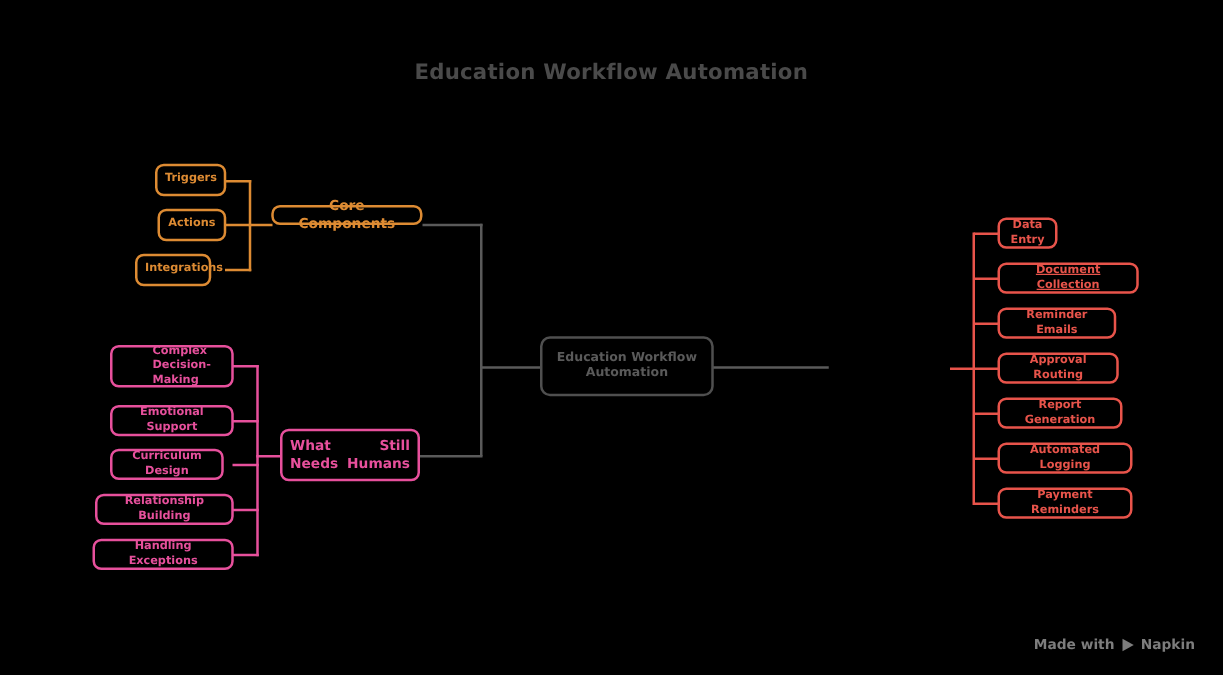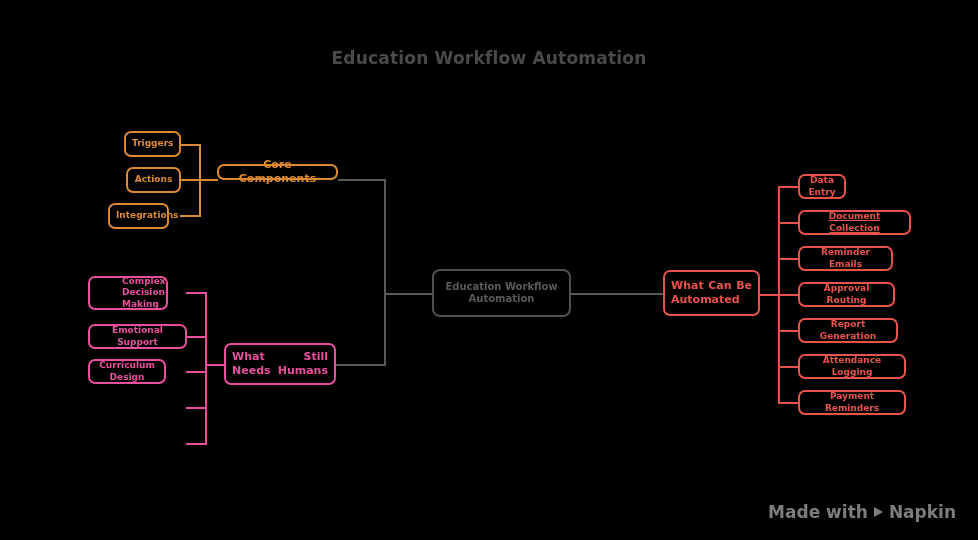--- a/index.html
+++ b/index.html
@@ -68,21 +68,21 @@
 
   
   #footer {
     position: absolute;
     right: 22px;
     bottom: 18px;
     display: flex;
     align-items: center;
     gap: 6px;
     color: #7d7d7d;
-    font-size: 17px;
+    font-size: 11px;
     font-weight: bold;
     margin-top: 43px;
   }
   #napkin-mark {
     display: inline-block;
     width: 0; height: 0;
     border-left: 9px solid #7d7d7d;
     border-top: 5px solid transparent;
     border-bottom: 5px solid transparent;
   }
@@ -139,45 +139,48 @@
   </div>
 
   <div class="node orange leaf" style="left:108px; top:203px; width:61px; height:26px;">
     <span class="node-label">Integrations</span>
   </div>
 
   <div class="node orange hub" style="left:217px; top:164px; width:121px; height:16px;">
     <span class="node-label">Core Components</span>
   </div>
 
-  <div class="node pink leaf align-just" style="left:88px; top:276px; width:80px; height:34px;padding-left:32px;">
+  <div class="node pink leaf align-just" style="left:88px; top:276px; width:99px; height:34px;padding-left:32px;">
     <span class="node-label">Complex Decision-Making</span>
   </div>
 
   <div class="node pink leaf" style="left:88px; top:324px; width:99px; height:25px;">
     <span class="node-label">Emotional Support</span>
   </div>
 
-  <div class="node pink leaf" style="left:88px; top:359px; width:78px; height:25px;">
+  <div class="node pink leaf" style="left:88px; top:359px; width:91px; height:25px;">
     <span class="node-label">Curriculum Design</span>
   </div>
 
-
+  <div class="node pink leaf" style="left:76px; top:395px; width:111px; height:25px;">
+    <span class="node-label">Relationship Building</span>
+  </div>
+
+  <div class="node pink leaf" style="left:74px; top:431px; width:113px; height:25px;">
+    <span class="node-label">Handling Exceptions</span>
+  </div>
 
   <div class="node pink hub align-just" style="left:224px; top:343px; width:112px; height:42px;">
     <span class="node-label">What Still Needs Humans</span>
   </div>
 
   <div class="node gray center-node" style="left:432px; top:269px; width:139px; height:48px;">
     <span class="node-label">Education Workflow Automation</span>
   </div>
 
-  <div class="node red hub align-just" style="left:663px; top:270px; width:97px; height:46px;">
-    <span class="node-label">What Can Be Automated</span>
-  </div>
 
   <div class="node red leaf" style="left:798px; top:174px; width:48px; height:25px;">
     <span class="node-label">Data Entry</span>
   </div>
 
   <div class="node red leaf" style="left:798px; top:210px; width:113px; height:25px;text-decoration:underline;">
     <span class="node-label">Document Collection</span>
   </div>
 
   <div class="node red leaf" style="left:798px; top:246px; width:95px; height:25px;">
@@ -186,21 +189,21 @@
 
   <div class="node red leaf" style="left:798px; top:282px; width:97px; height:25px;">
     <span class="node-label">Approval Routing</span>
   </div>
 
   <div class="node red leaf" style="left:798px; top:318px; width:100px; height:25px;">
     <span class="node-label">Report Generation</span>
   </div>
 
   <div class="node red leaf" style="left:798px; top:354px; width:108px; height:25px;">
-    <span class="node-label">Attendance Logging</span>
+    <span class="node-label">Automated Logging</span>
   </div>
 
   <div class="node red leaf" style="left:798px; top:390px; width:108px; height:25px;">
     <span class="node-label">Payment Reminders</span>
   </div>
 
   <div id="footer">
     <span>Made with</span>
     <span id="napkin-mark"></span>
     <span>Napkin</span>

